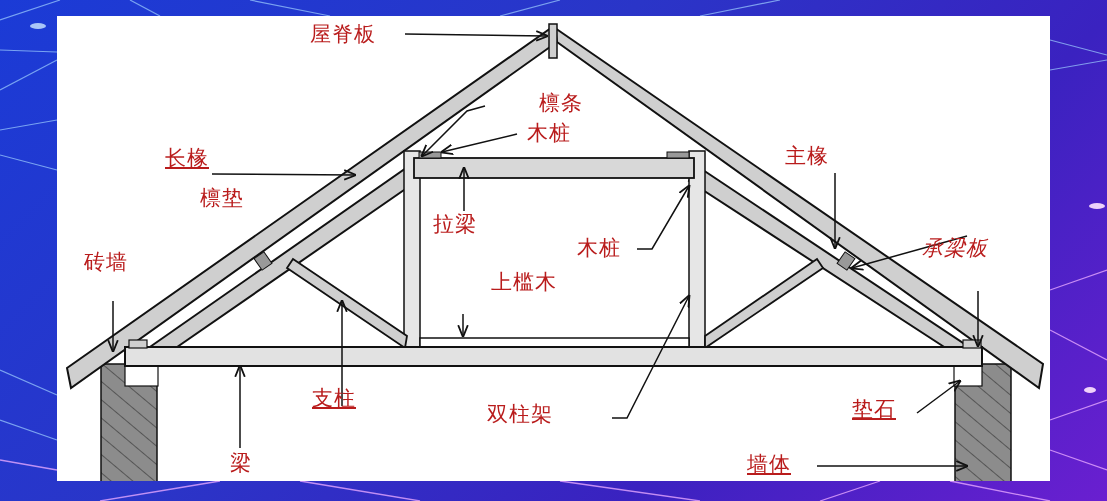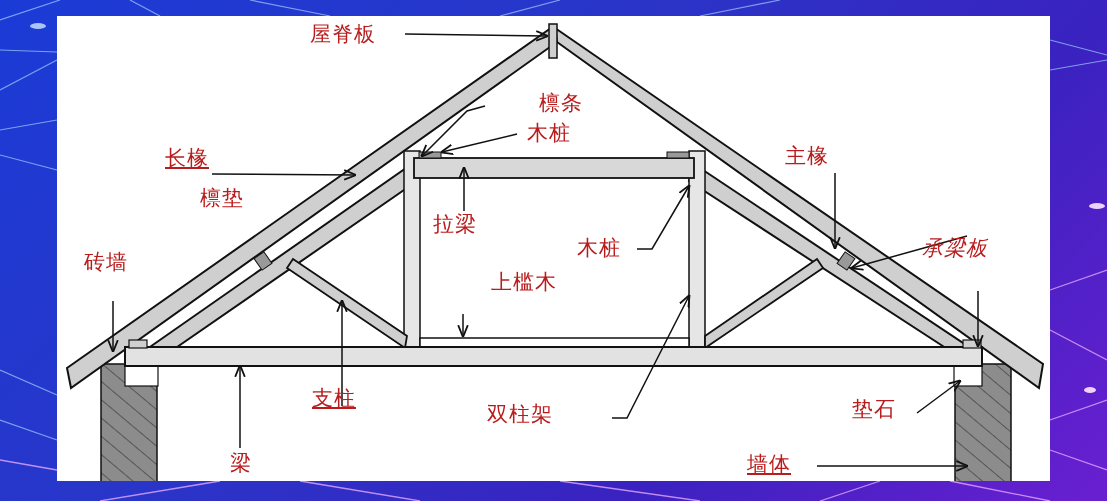--- a/index.html
+++ b/index.html
@@ -127,15 +127,15 @@
   <span class="label" style="left:98px;top:172px;margin-left:45px;">檩垫</span>
   <span class="label" style="left:376px;top:198px;">拉梁</span>
   <span class="label" style="left:520px;top:222px;">木桩</span>
   <span class="label" style="left:728px;top:130px;">主椽</span>
   <span class="label" style="left:865px;top:222px;font-style:italic;">承梁板</span>
   <span class="label" style="left:27px;top:236px;">砖墙</span>
   <span class="label" style="left:390px;top:256px;margin-left:44px;">上槛木</span>
   <span class="label" style="left:255px;top:372px;text-decoration:underline;">支柱</span>
   <span class="label" style="left:173px;top:437px;">梁</span>
   <span class="label" style="left:430px;top:388px;">双柱架</span>
-  <span class="label" style="left:795px;top:383px;">垫石</span>
+  <span class="label" style="left:795px;top:383px;text-decoration:underline;">垫石</span>
   <span class="label" style="left:690px;top:438px;text-decoration:underline;">墙体</span>
 </div>
 
 </body></html>

